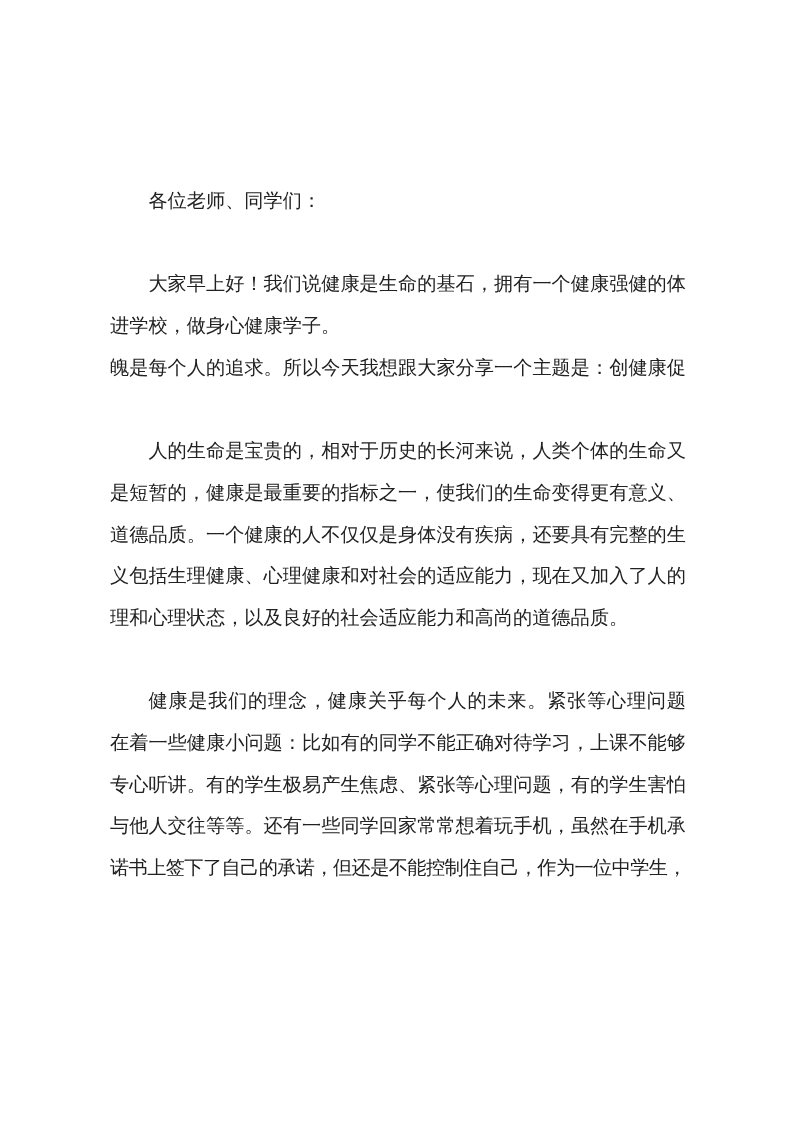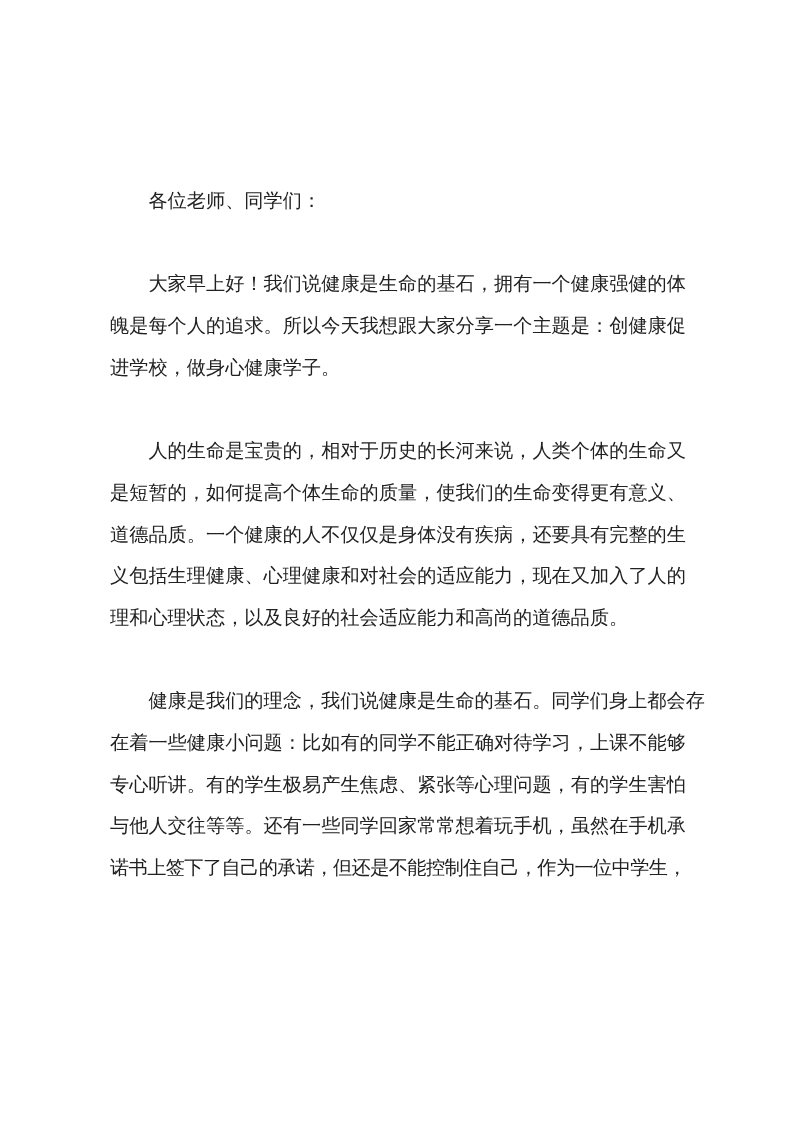--- a/index.html
+++ b/index.html
@@ -37,33 +37,33 @@
 <body>
 
 <div class="page">
 
   <div class="para">
     <div class="line indent last">各位老师、同学们：</div>
   </div>
 
   <div class="para">
     <div class="line indent">大家早上好！我们说健康是生命的基石，拥有一个健康强健的体</div>
+    <div class="line last">进学校，做身心健康学子。</div>
     <div class="line">魄是每个人的追求。所以今天我想跟大家分享一个主题是：创健康促</div>
-    <div class="line last">进学校，做身心健康学子。</div>
   </div>
 
   <div class="para">
     <div class="line indent">人的生命是宝贵的，相对于历史的长河来说，人类个体的生命又</div>
-    <div class="line">是短暂的，如何提高个体生命的质量，使我们的生命变得更有意义、</div>
+    <div class="line">是短暂的，健康是最重要的指标之一，使我们的生命变得更有意义、</div>
     <div class="line">道德品质。一个健康的人不仅仅是身体没有疾病，还要具有完整的生</div>
     <div class="line">义包括生理健康、心理健康和对社会的适应能力，现在又加入了人的</div>
     <div class="line last">理和心理状态，以及良好的社会适应能力和高尚的道德品质。</div>
   </div>
 
   <div class="para">
-    <div class="line indent">健康是我们的理念，我们说健康是生命的基石。同学们身上都会存</div>
+    <div class="line indent">健康是我们的理念，健康关乎每个人的未来。紧张等心理问题</div>
     <div class="line">在着一些健康小问题：比如有的同学不能正确对待学习，上课不能够</div>
     <div class="line">专心听讲。有的学生极易产生焦虑、紧张等心理问题，有的学生害怕</div>
     <div class="line">与他人交往等等。还有一些同学回家常常想着玩手机，虽然在手机承</div>
     <div class="line tight">诺书上签下了自己的承诺，但还是不能控制住自己，作为一位中学生，</div>
   </div>
 
 </div>
 
 </body></html>

